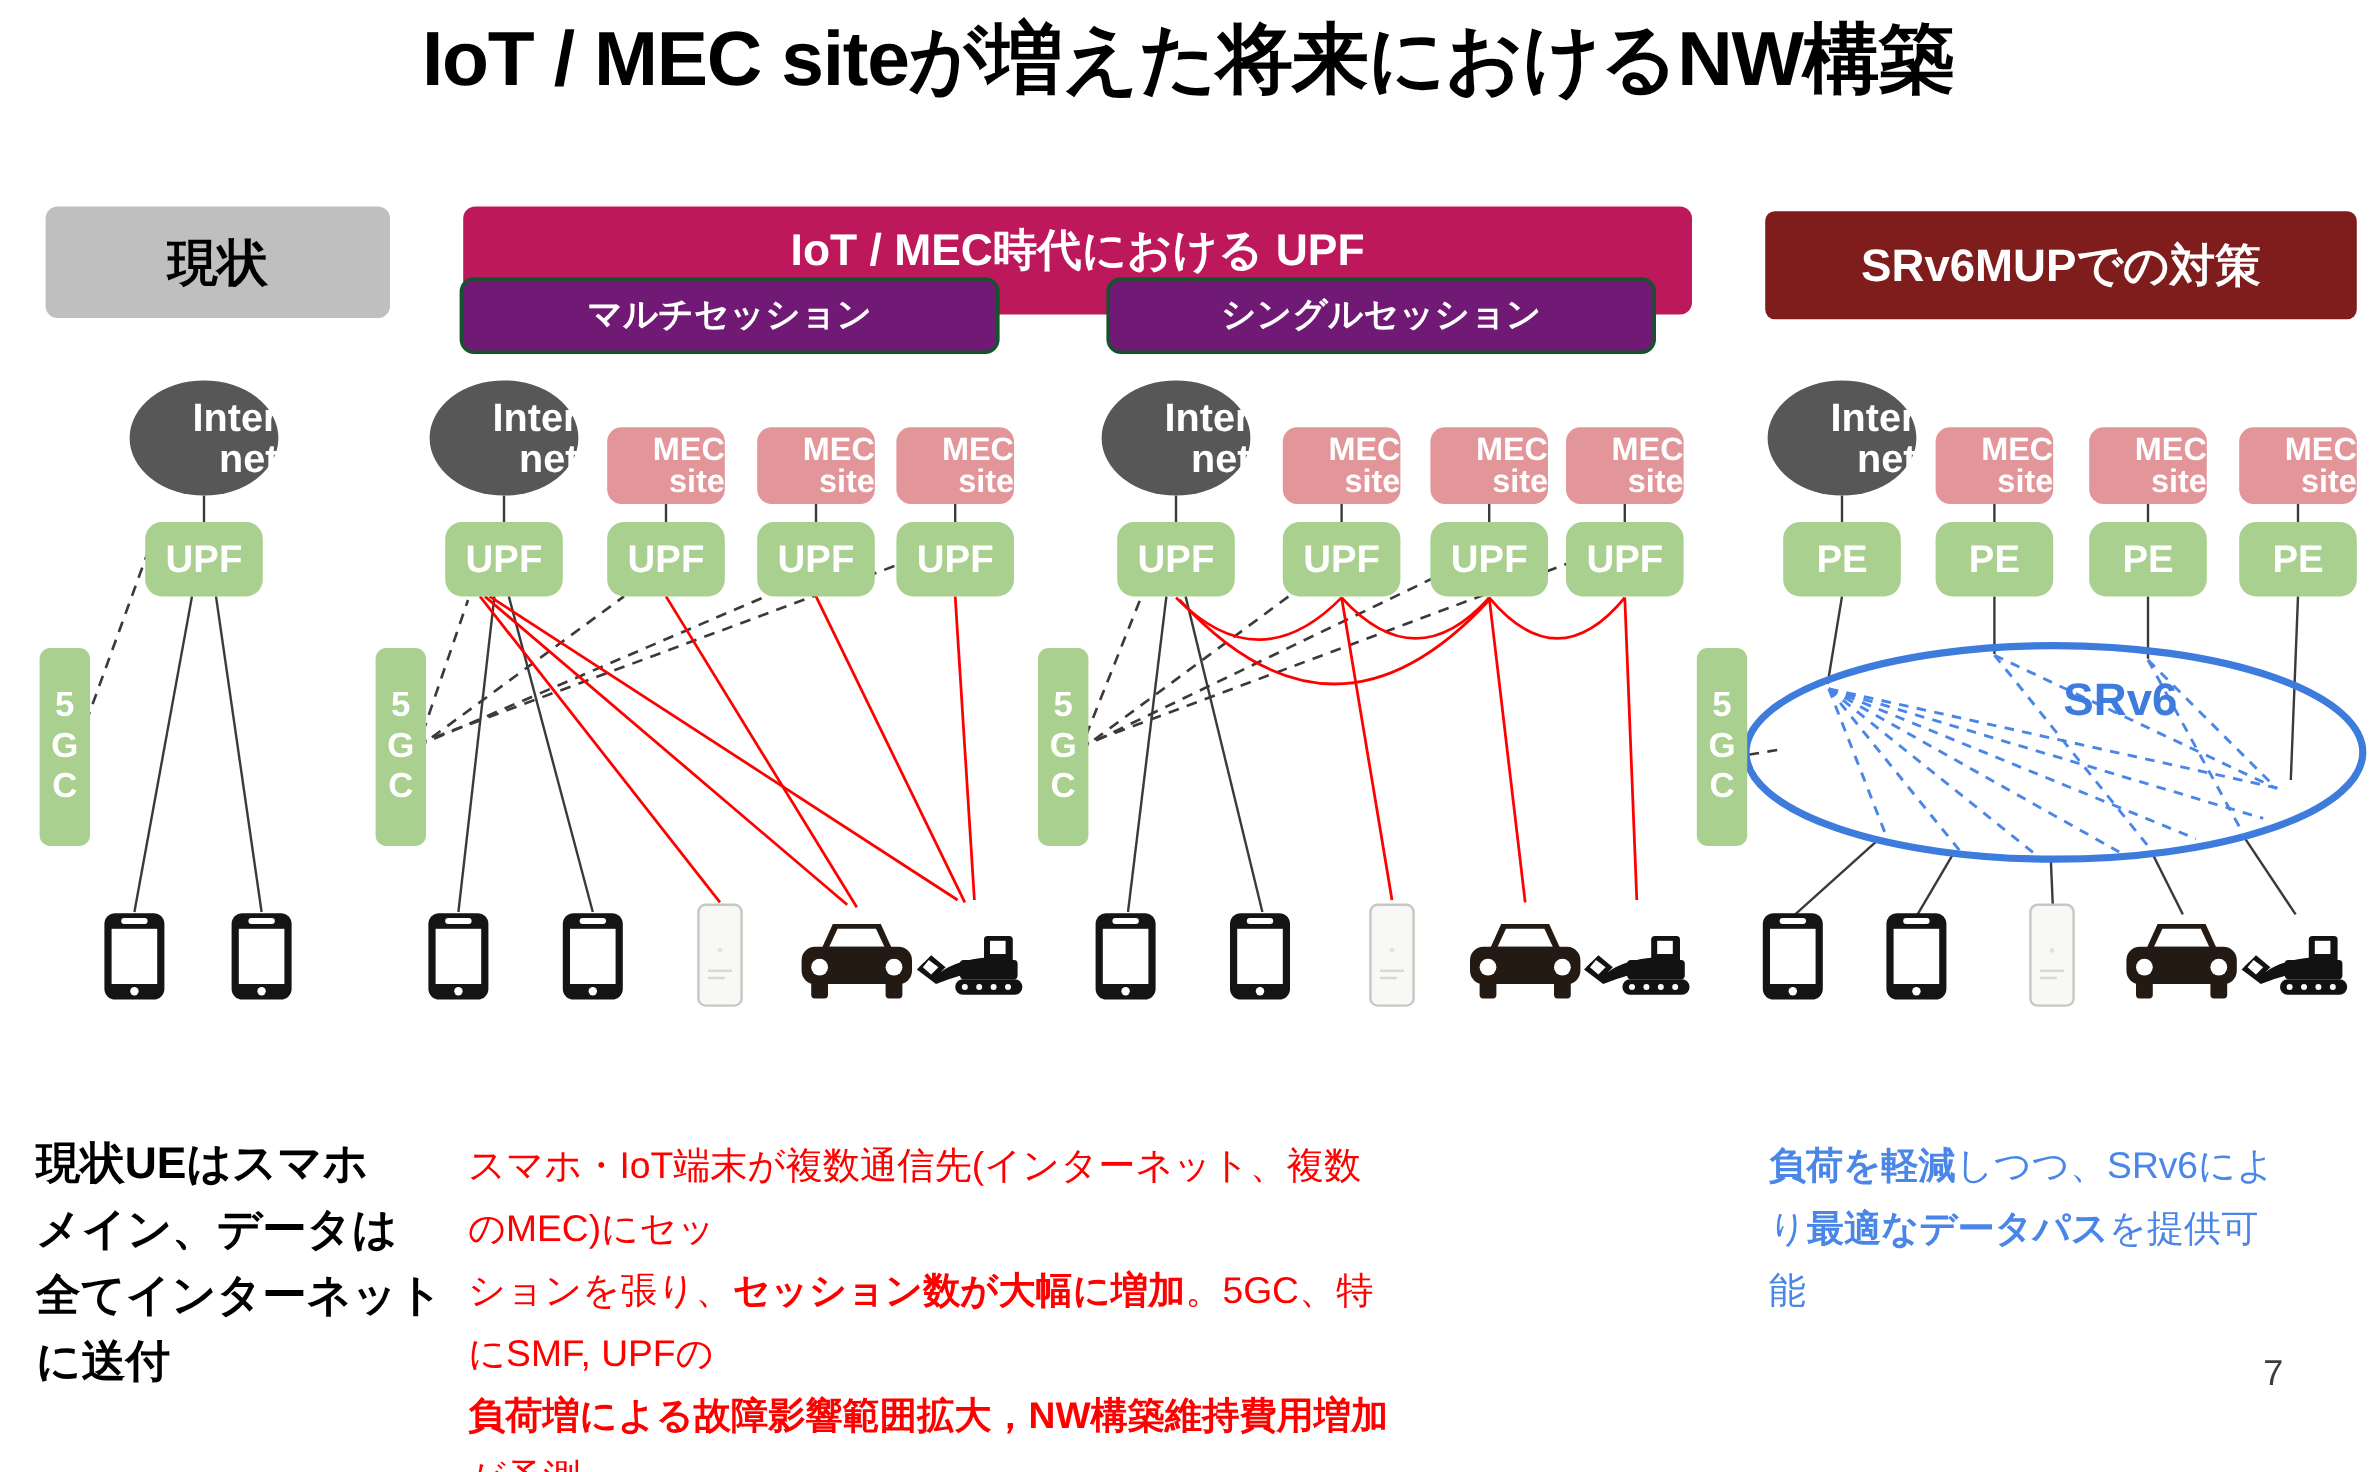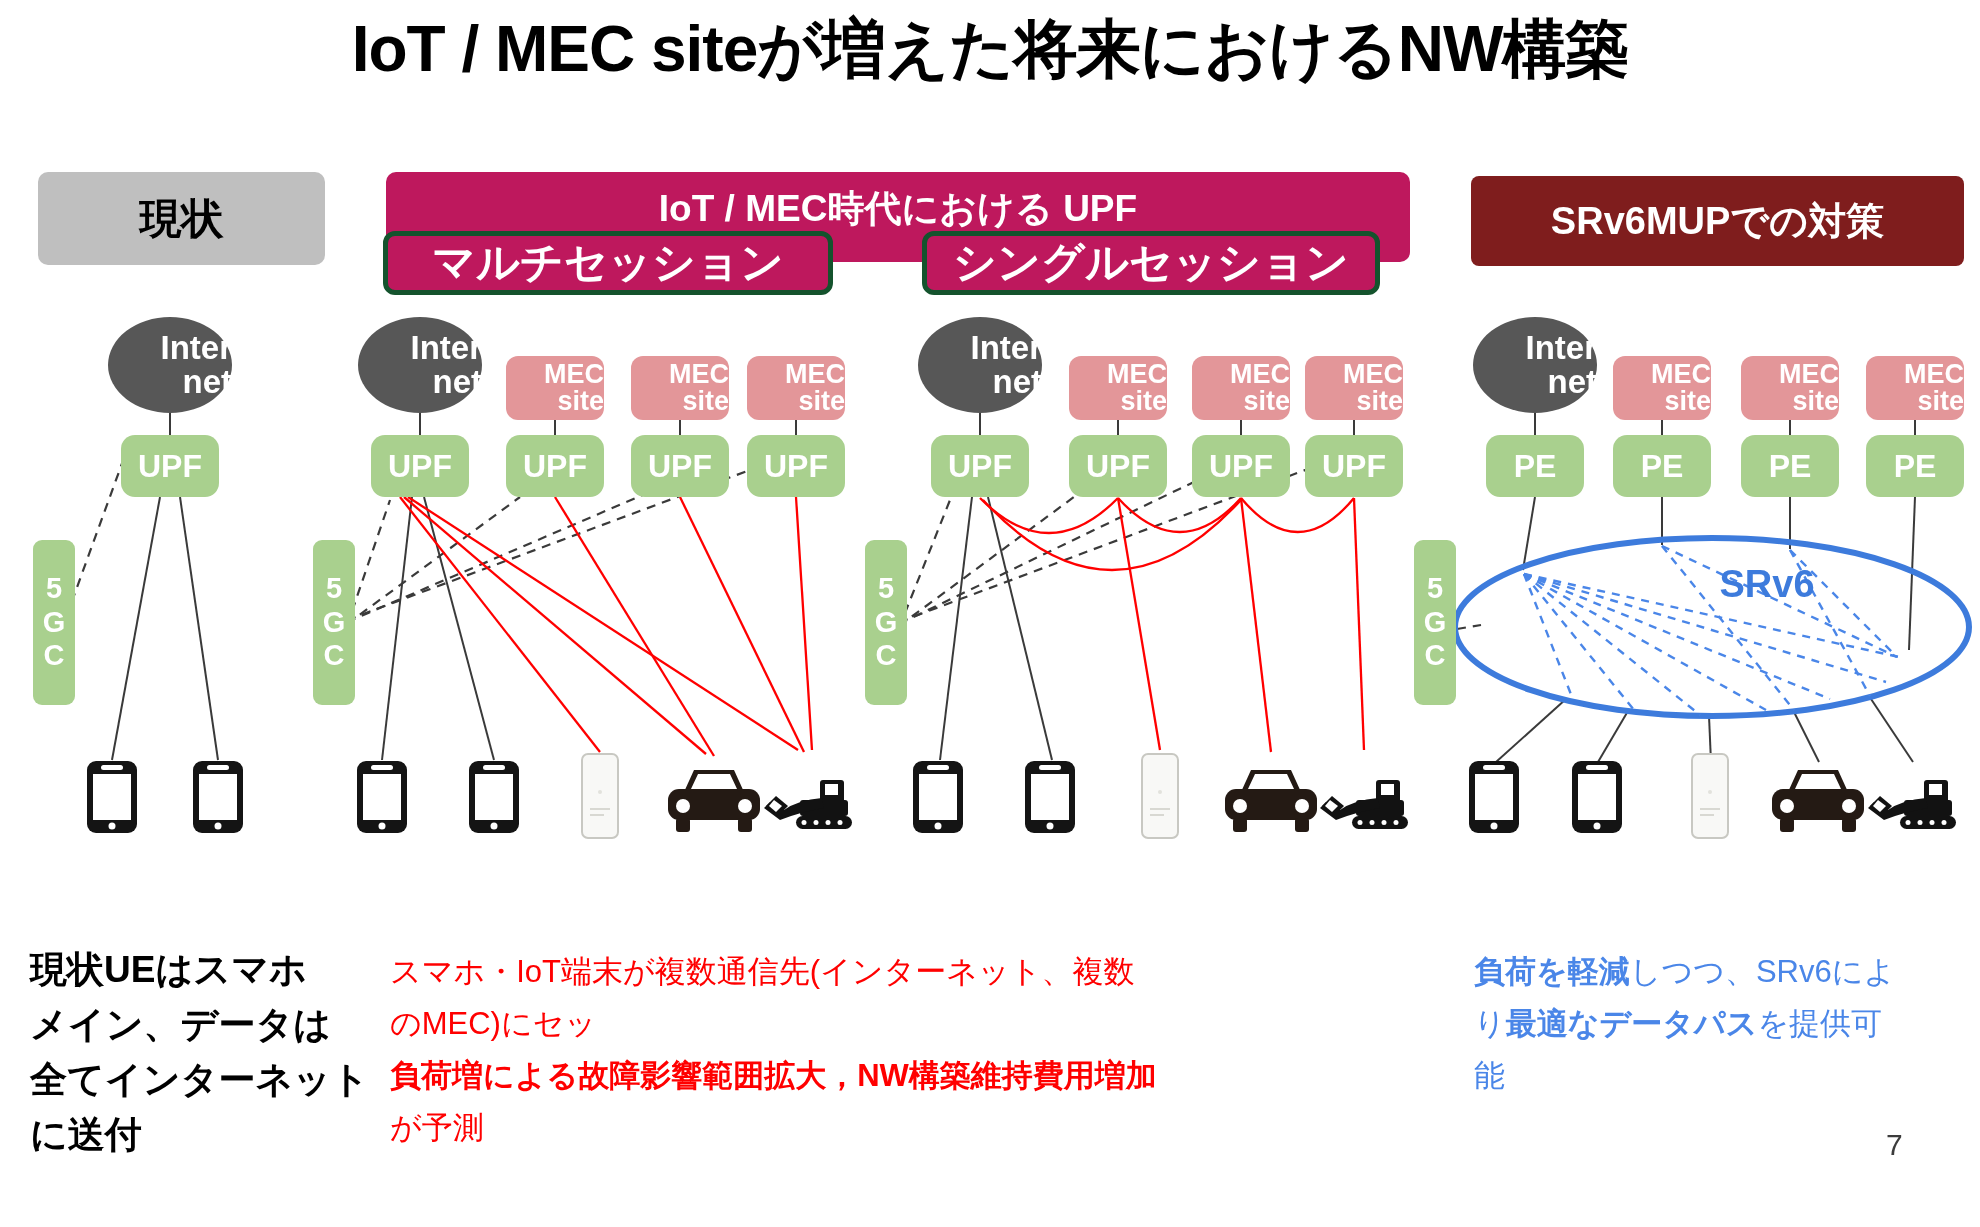--- a/index.html
+++ b/index.html
@@ -4,21 +4,21 @@
 <style>
   html,body{margin:0;padding:0;background:#fff;}
   #slide{position:relative;width:1980px;height:1227px;background:#fff;overflow:hidden;
          font-family:"Liberation Sans","DejaVu Sans",sans-serif;border-radius:19px;}
   .abs{position:absolute;}
   .title{left:0;right:0;top:6px;text-align:center;font-size:64px;font-weight:800;color:#000;letter-spacing:-1px;}
   .hdr{display:flex;align-items:center;justify-content:center;font-weight:bold;border-radius:10px;z-index:3;}
   .hdr-current{left:38px;top:172px;width:287px;height:93px;background:#BFBFBF;color:#000;font-size:42px;}
   .hdr-upf{left:366px;top:172px;width:1024px;height:90px;background:#be185d;color:#fff;font-size:37px;
            align-items:flex-start;padding-top:12px;box-sizing:border-box;margin-left:20px;}
-  .hdr-sub{top:231px;height:64px;background:#be185d;color:#fff;font-size:43px;border:5px solid #14532d;
+  .hdr-sub{top:231px;height:64px;background:#701a75;color:#fff;font-size:29px;border:3px solid #14532d;
            box-sizing:border-box;border-radius:12px;z-index:4;}
   .hdr-sub1{left:383px;width:450px;}
   .hdr-sub2{left:922px;width:458px;}
   .hdr-srv6{left:1471px;top:176px;width:493px;height:90px;background:#7f1d1d;color:#fff;font-size:38px;border-radius:8px;}
   .node{display:flex;align-items:center;justify-content:center;font-weight:bold;color:#fff;z-index:2;text-align:center;}
   .internet{width:124px;height:96px;border-radius:50%;background:#575757;flex-direction:column;
             line-height:1.02;font-size:33px;align-items:flex-end;}
   .upf{width:98px;height:62px;border-radius:14px;background:#A9D08E;font-size:32px;}
   .mec{width:98px;height:64px;border-radius:12px;background:#E39699;flex-direction:column;line-height:1.0;font-size:27px;align-items:flex-end;}
   .gc5{width:42px;height:165px;border-radius:9px;background:#A9D08E;flex-direction:column;line-height:1.15;font-size:29px;}
@@ -350,20 +350,21 @@
 
   <div class="abs note note-black">
     <div>現状UEはスマホ</div>
     <div>メイン、データは</div>
     <div>全てインターネット</div>
     <div>に送付</div>
   </div>
 
   <div class="abs note note-red">
     <div><span>スマホ・IoT端末が複数通信先(インターネット、複数のMEC)にセッ</span></div>
+    <div><span>ションを張り、</span><span class="b">セッション数が大幅に増加</span><span>。5GC、特にSMF, UPFの</span></div>
     <div><span class="b">負荷増による故障影響範囲拡大，NW構築維持費用増加</span><span>が予測</span></div>
 
   </div>
 
   <div class="abs note note-blue">
     <div><span class="b">負荷を軽減</span><span>しつつ、SRv6によ</span></div>
     <div><span>り</span><span class="b">最適なデータパス</span><span>を提供可</span></div>
     <div><span>能</span></div>
   </div>
 

